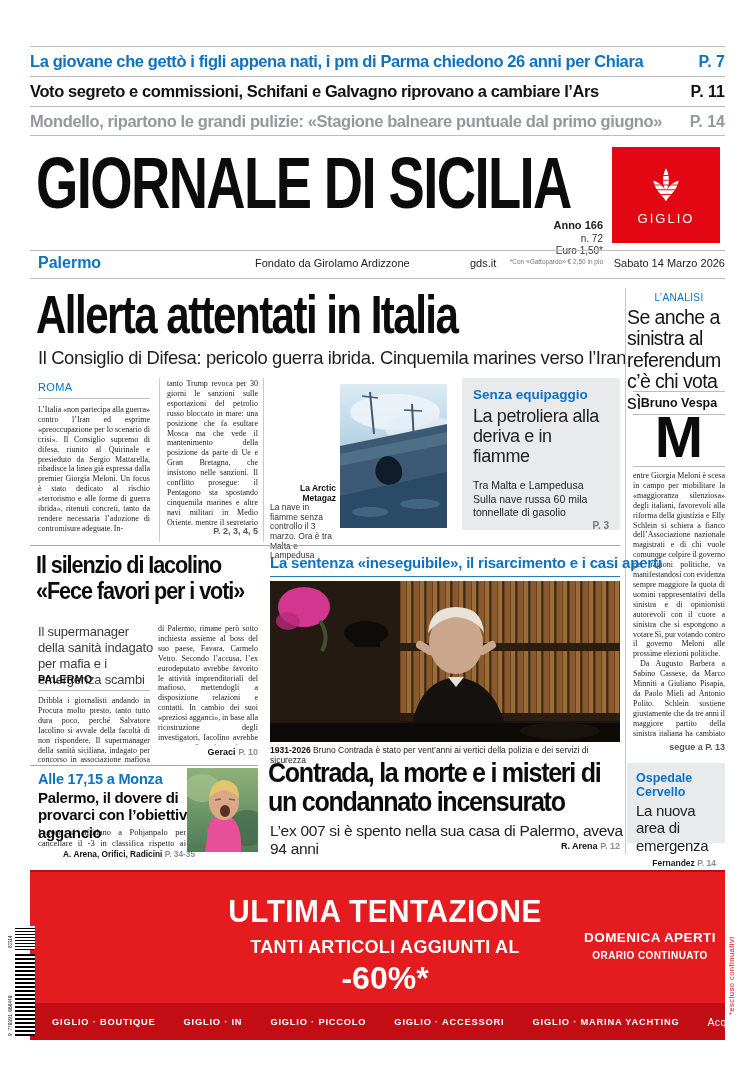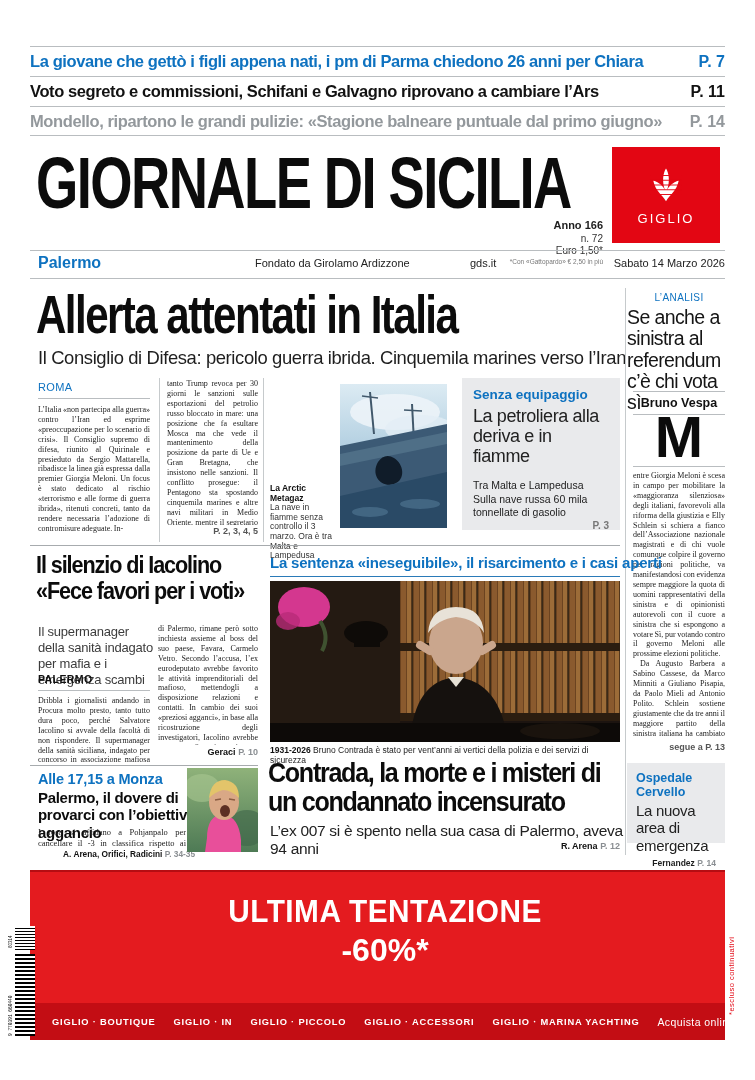--- a/index.html
+++ b/index.html
@@ -39,21 +39,21 @@
                  transform:scaleX(0.78);transform-origin:0 0;color:#0c0c0c;}
   .lead-deck{left:38px;top:347px;font-size:19px;font-weight:400;letter-spacing:-0.4px;color:#1e1e1e;white-space:nowrap;
              transform:scaleX(.97);transform-origin:0 0;}
   .kicker{font-size:11px;font-weight:400;color:#0e72c0;letter-spacing:0.4px;}
   .serif-col{font-family:"Liberation Serif",serif;font-size:8px;line-height:9.9px;text-align:justify;
              color:#222;overflow:hidden;word-spacing:-0.4px;}
   .pages-ref{font-size:9px;font-weight:700;color:#555;text-align:right;}
 
   
   .ship-caption{left:270px;top:484px;width:66px;font-size:8.5px;line-height:9.6px;color:#333;}
-  .ship-caption b{display:block;color:#111;}
+  .ship-caption b{display:block;color:#111;text-align:right;}
   .photo{position:absolute;overflow:hidden;}
 
   
   .graybox{background:#e9eaec;}
   .tanker{left:462px;top:378px;width:158px;height:152px;padding:9px 11px;box-sizing:border-box;}
   .tanker-kicker{font-size:13.5px;font-weight:700;color:#0e72c0;}
   .tanker-title{font-size:18px;line-height:1.12;font-weight:400;color:#222;margin-top:4px;letter-spacing:-0.4px;}
   .tanker-text{font-size:10.5px;line-height:1.25;color:#222;margin-top:13px;}
   .tanker-page{font-size:10px;font-weight:700;color:#777;text-align:right;margin-top:1px;}
 
@@ -97,21 +97,21 @@
   .cv-kicker{font-size:12.5px;font-weight:700;color:#0e72c0;}
   .cv-title{font-size:15px;line-height:1.15;font-weight:400;color:#222;margin-top:3px;letter-spacing:-0.3px;}
   .cv-byline{text-align:right;font-size:8.5px;margin-top:4px;}
   .cv-byline .nm{font-weight:700;}
   .cv-byline .pg{font-weight:700;color:#8a8e92;}
 
   
   .ad{left:30px;top:870px;width:695px;height:170px;}
   .ad-main{position:absolute;left:0;top:0;width:695px;height:133px;background:#e41b1f;border-top:2px solid #b50d12;}
   .ad-bar{position:absolute;left:0;top:133px;width:695px;height:37px;background:#c30d14;display:flex;align-items:center;
-          padding:0 22px;box-sizing:border-box;gap:18px;}
+          padding:0 22px;box-sizing:border-box;gap:28px;}
   .ad-bar span{color:#fff;font-size:9.3px;font-weight:700;letter-spacing:0.8px;white-space:nowrap;}
   .ad-bar .shop{margin-left:auto;font-weight:400;font-size:10.5px;letter-spacing:0.4px;}
   .ad-brand{position:absolute;left:35px;top:42px;width:165px;display:flex;flex-direction:column;align-items:center;gap:8px;}
   .ad-brand-label{color:#fff;font-size:11.5px;letter-spacing:1.6px;font-weight:400;}
   .ad-center{position:absolute;left:170px;top:22px;width:370px;text-align:center;color:#fff;}
   .ad-headline{font-size:31px;font-weight:600;letter-spacing:0.5px;transform:scaleX(.96);transform-origin:50% 0;}
   .ad-sub{font-size:18px;font-weight:700;margin-top:7px;letter-spacing:0.3px;}
   .ad-discount{font-size:32px;font-weight:700;margin-top:2px;}
   .ad-right{position:absolute;left:545px;top:58px;width:150px;text-align:center;color:#fff;}
   .ad-right .l1{font-size:13.5px;font-weight:700;letter-spacing:0.4px;}
@@ -330,21 +330,26 @@
     <div class="cv-byline">
       <span class="nm">Fernandez</span>
       <span class="pg">P. 14</span>
     </div>
   </div>
 
   <div class="abs ad">
     <div class="ad-main">
       <div class="ad-center">
         <div class="ad-headline">ULTIMA TENTAZIONE</div>
+        <div class="ad-sub">TANTI ARTICOLI AGGIUNTI AL</div>
         <div class="ad-discount">-60%*</div>
+      </div>
+      <div class="ad-right">
+        <div class="l1">DOMENICA APERTI</div>
+        <div class="l2">ORARIO CONTINUATO</div>
       </div>
     </div>
     <div class="ad-bar">
       <span>GIGLIO · BOUTIQUE</span>
       <span>GIGLIO · IN</span>
       <span>GIGLIO · PICCOLO</span>
       <span>GIGLIO · ACCESSORI</span>
       <span>GIGLIO · MARINA YACHTING</span>
       <span class="shop">Acquista online su GIGLIO.COM</span>
     </div>

